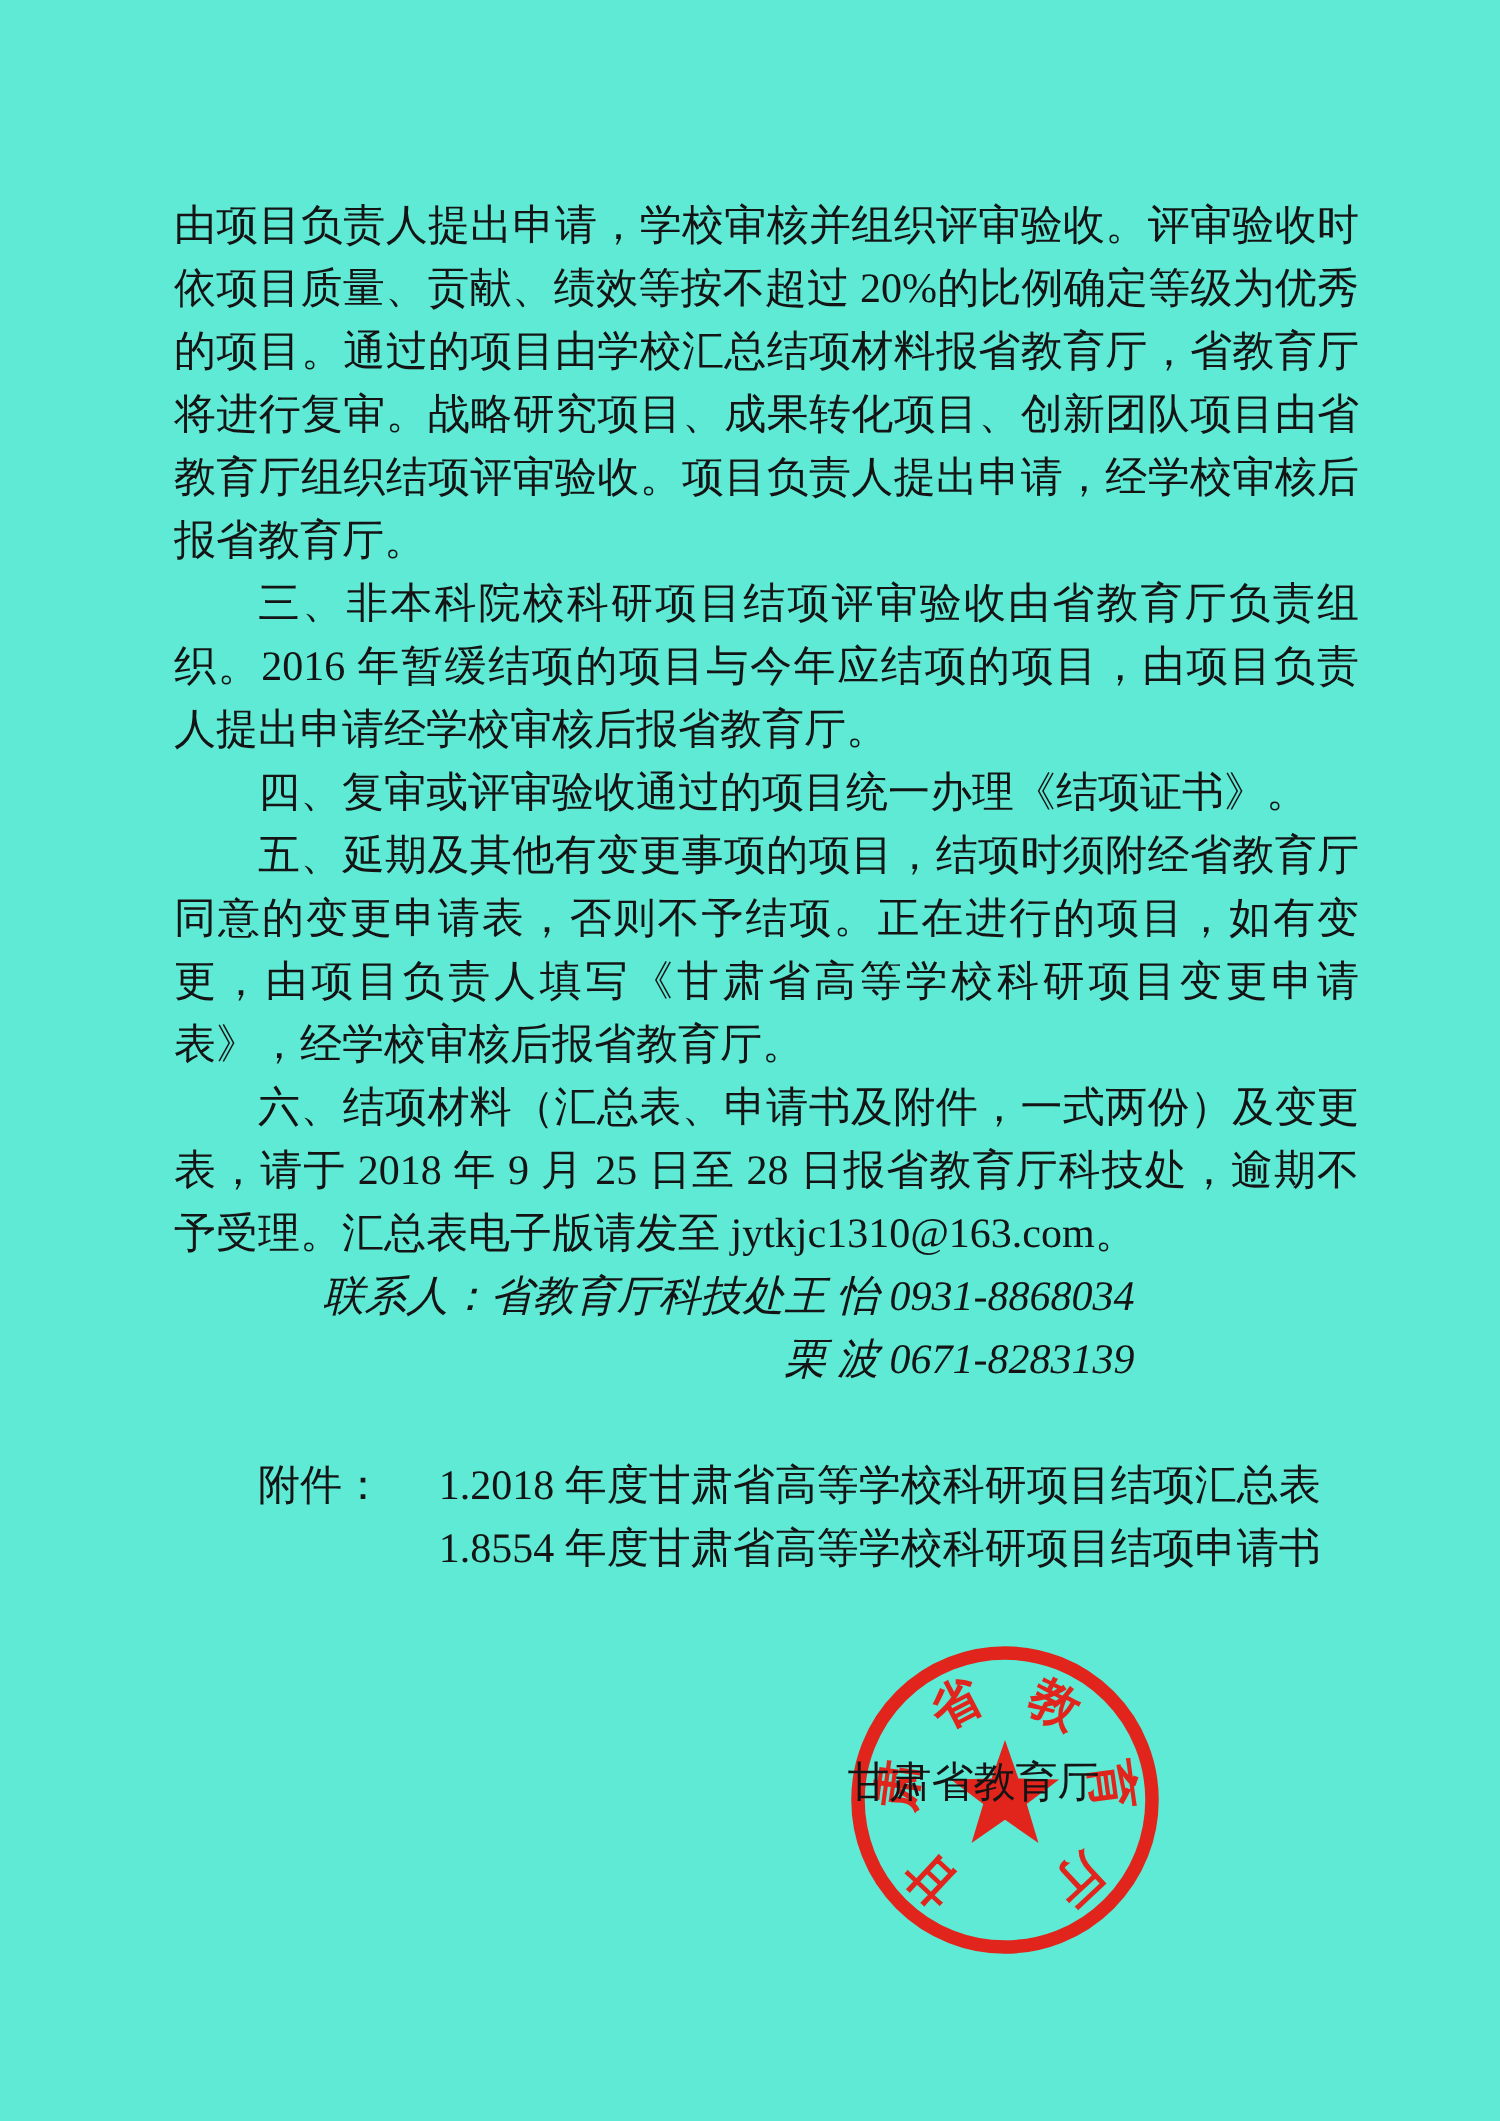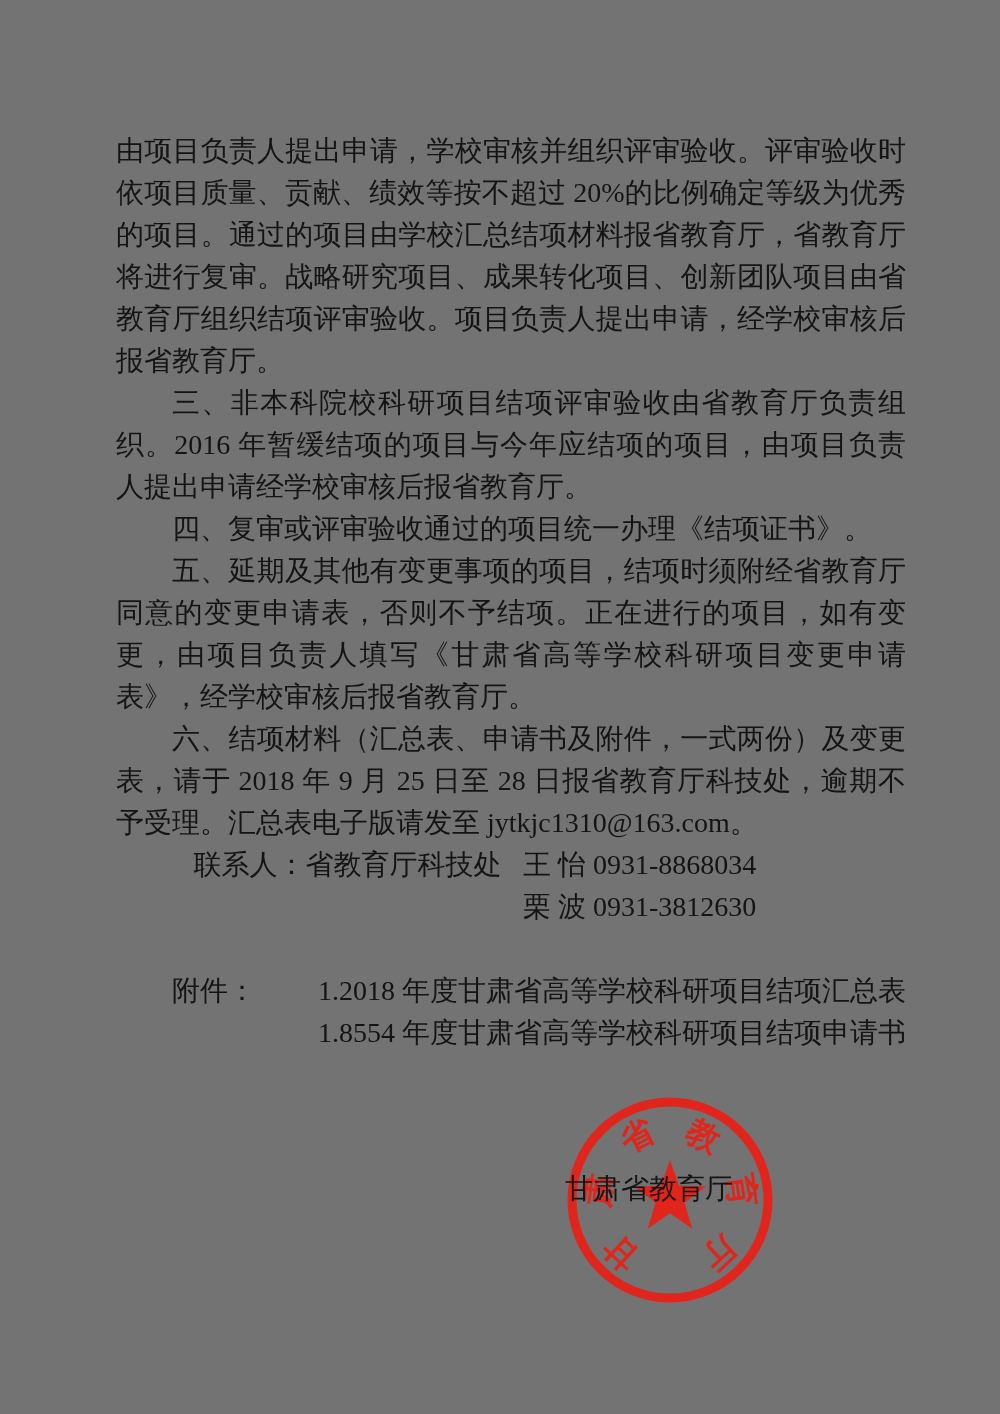--- a/index.html
+++ b/index.html
@@ -1,50 +1,50 @@
 <!DOCTYPE html>
 <html><head>
 <meta charset="utf-8">
 <style>
   html, body { margin: 0; padding: 0; background: #9e9e9e; }
   .page {
     position: relative;
     width: 1000px;
     height: 1414px;
     margin: 0 auto;
-    background: #737373;
+    background: #5eead4;
     overflow: hidden;
     font-family: "Liberation Serif", "DejaVu Serif", serif;
     color: #141414;
   }
   .content {
     position: absolute;
     left: 116px;
     top: 130px;
     width: 790px;
     font-size: 28px;
     line-height: 42px;
     text-align: justify;
   }
   p.para { margin: 0; text-indent: 2em; }
   p.para.no-indent { text-indent: 0; }
-  .contact-row { display: flex; text-align: center; }
+  .contact-row { display: flex; text-align: right; font-style: italic; }
   .contact-label {
     width: 407px;
     padding-left: 2em;
     box-sizing: border-box;
     flex: 0 0 auto;
     white-space: nowrap;
   }
   .contact-value { white-space: nowrap; }
   .attach-block {
     position: relative;
     margin-top: 42px;
     padding-left: 151px;
-    text-align: right;
+    text-align: center;
   }
   .attach-label { position: absolute; left: 56px; top: 0; white-space: nowrap; }
   .attach-item { white-space: nowrap; font-family: Liberation Serif, serif; }
   .signature {
     position: absolute;
     left: 565px;
     top: 1168px;
     font-size: 28px;
     line-height: 42px;
     white-space: nowrap;
@@ -77,21 +77,21 @@
         <p class="para">五、延期及其他有变更事项的项目，结项时须附经省教育厅同意的变更申请表，否则不予结项。正在进行的项目，如有变更，由项目负责人填写《甘肃省高等学校科研项目变更申请表》，经学校审核后报省教育厅。</p>
         <p class="para">六、结项材料（汇总表、申请书及附件，一式两份）及变更表，请于 2018 年 9 月 25 日至 28 日报省教育厅科技处，逾期不予受理。汇总表电子版请发至 jytkjc1310@163.com。</p>
       </div>
     <div id="contact-rows">
         <div class="contact-row">
           <span class="contact-label">联系人：省教育厅科技处</span>
           <span class="contact-value">王 怡 0931-8868034</span>
         </div>
         <div class="contact-row">
           <span class="contact-label"></span>
-          <span class="contact-value">栗 波 0931-3812630</span>
+          <span class="contact-value">栗 波 0671-8283139</span>
         </div>
       </div>
     <div class="attach-block">
       <span class="attach-label">附件：</span>
       <div id="attach-items">
           <div class="attach-item">1.2018 年度甘肃省高等学校科研项目结项汇总表</div>
           <div class="attach-item">1.8554 年度甘肃省高等学校科研项目结项申请书</div>
         </div>
     </div>
   </div>

